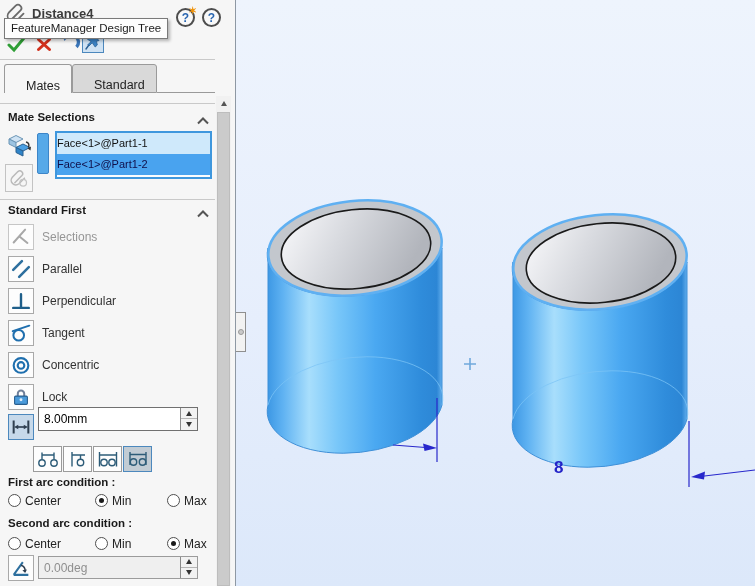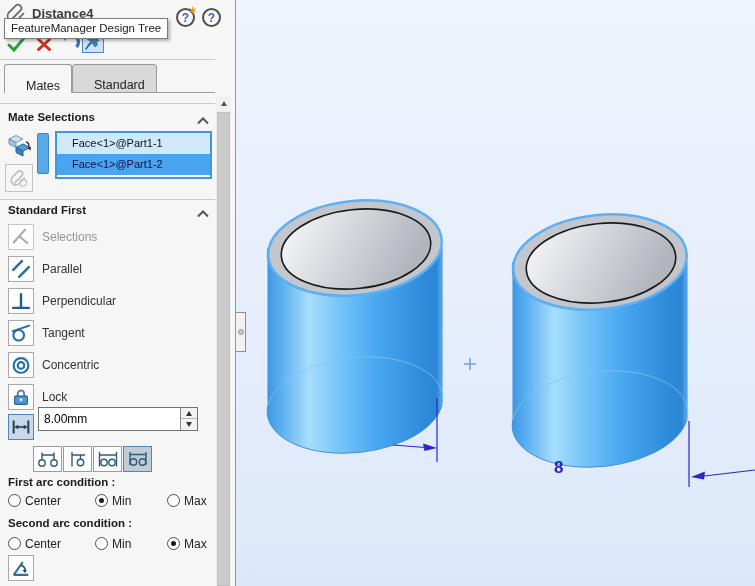--- a/index.html
+++ b/index.html
@@ -30,21 +30,21 @@
   #tab-mates { left:4px; width:68px; background:#f6f6f6; border:1px solid #9a9a9a; border-bottom:none; border-radius:3px 3px 0 0; z-index:2;}
   #tab-analysis { left:72px; width:85px; background:#d9d9d9; border:1px solid #9a9a9a; border-radius:3px 3px 0 0; }
   #tabline { position:absolute; left:157px; top:92px; width:58px; height:1px; background:#9a9a9a; }
 
   .sect-header { position:absolute; left:8px; font-size:11.5px; font-weight:bold; color:#1a1a1a; }
   .chevron { position:absolute; left:196px; width:14px; height:12px; cursor:pointer; }
 
   
   #sel-colorbar { position:absolute; left:37px; top:133px; width:12px; height:41px; background:#57a9e8; border:1px solid #3d85c8; border-radius:2px; }
   #sel-list { position:absolute; left:55px; top:131px; width:157px; height:48px; background:#fbfdff; border:2px solid #3f97dd; }
-  .sel-item { height:21px; line-height:21px; font-size:11px; padding-left:15px; white-space:nowrap; cursor:default; }
+  .sel-item { height:21px; line-height:21px; font-size:11px; padding-left:0; white-space:nowrap; cursor:default; }
   .sel-item.light { background:#cfe9fb; color:#111; }
   .sel-item.selected { background:#49a3ef; color:#10104a; }
   #gray-clip-box { position:absolute; left:5px; top:164px; width:28px; height:28px; border:1px solid #c3c3c3; background:#f6f6f6; display:flex; align-items:center; justify-content:center; }
 
   
   .mate-row { position:absolute; left:0; width:215px; height:26px; }
   .mate-icon-btn { position:absolute; left:8px; top:0; width:26px; height:26px; background:#fdfdfd; border:1px solid #a9a9a9;
                    display:flex; align-items:center; justify-content:center; cursor:pointer; }
   .mate-icon-btn.disabled { border-color:#c6c6c6; cursor:default; }
   .mate-label { position:absolute; left:42px; top:0; height:26px; line-height:26px; font-size:12px; color:#333; }
@@ -331,20 +331,31 @@
       <span class="radio-circle checked"></span>
       <span class="radio-text">Max</span>
     </div>
 
     <div class="field-icon-btn" style="top:555px;">
       <svg class="icon-svg" width="22" height="22" viewBox="0 0 24 24">
         <path d="M4,19.5 H20 M4,19.5 L14,5.5" fill="none" stroke="#2d6f9e" stroke-width="2.2"></path>
         <path d="M12,9 q5,1.5 4.5,7" fill="none" stroke="#2f3f50" stroke-width="1.6"></path>
         <polygon points="16.5,17.5 13.5,14.5 18.5,13.5" fill="#2f3f50"></polygon>
       </svg>
+    </div>
+    <div class="num-field disabled" style="top:556px;height:23px;">
+      <input type="text" value="0.00deg" style="">
+      <div class="spinner">
+        <div class="spin-up">
+            <div class="tri-up"></div>
+          </div>
+        <div class="spin-down">
+            <div class="tri-down"></div>
+          </div>
+      </div>
     </div>
 
     <div id="pm-scrollbar">
       <div id="pm-scroll-up">
         <div class="tri-up" style="border-bottom-color:#555;"></div>
       </div>
       <div id="pm-scroll-thumb"></div>
     </div>
 
     <div id="panel-right-border"></div>

